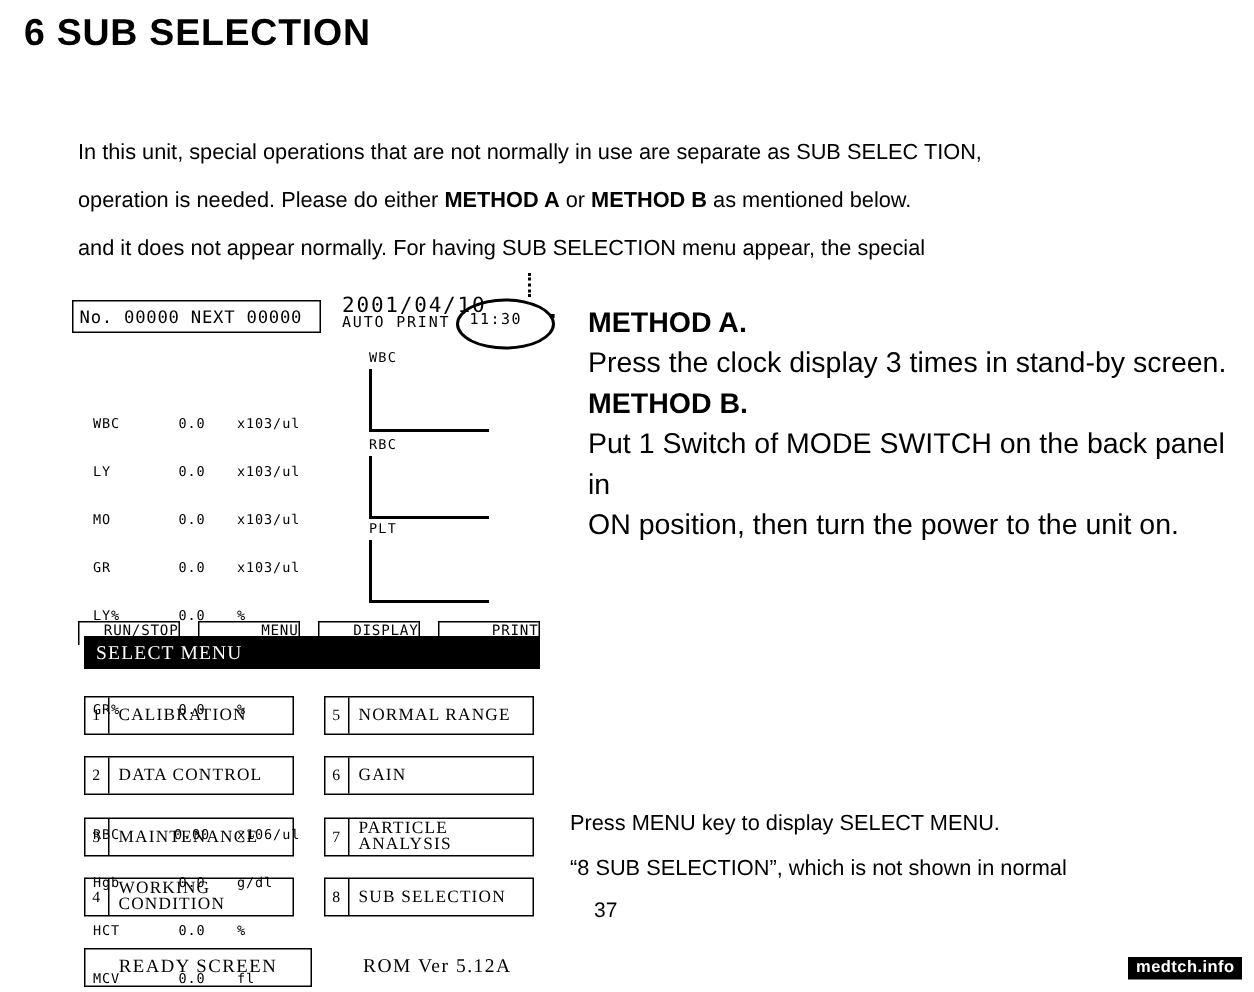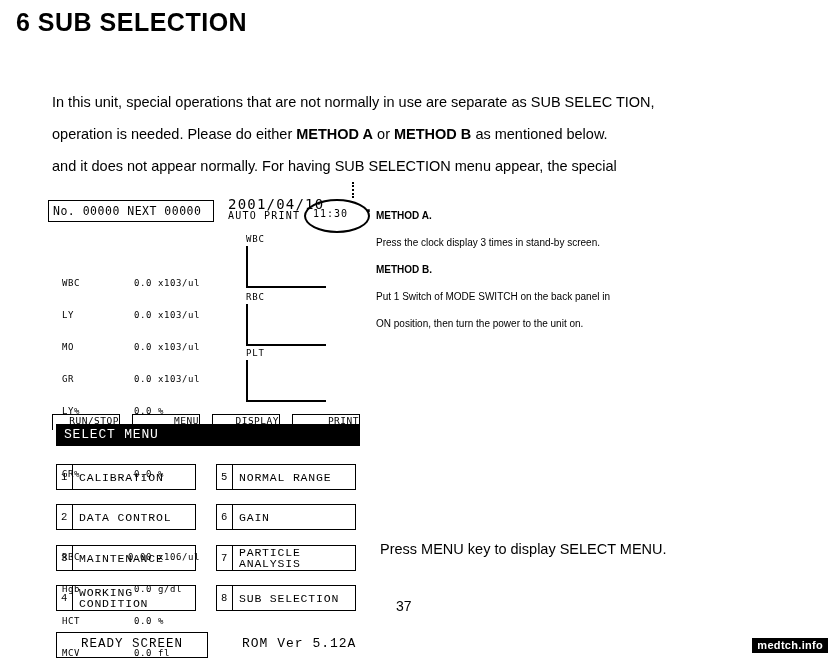--- a/index.html
+++ b/index.html
@@ -122,21 +122,21 @@
     left: 14px;
     top: 40px;
     font-size: 9px;
     line-height: 10.6px;
     letter-spacing: 0.6px;
     white-space: pre;
   }
   .dev-data .grp { margin-bottom: 9px; }
   .row { display: block; }
   .lbl { display: inline-block; width: 42px; }
-  .val { display: inline-block; width: 48px; text-align: right; }
+  .val { display: inline-block; width: 48px; text-align: center; }
   .unit { display: inline-block; padding-left: 6px; }
 
   
   .pane {
     position: absolute;
     border-left: 2px solid #000;
     border-bottom: 2px solid #000;
     width: 78px;
     height: 40px;
   }
@@ -162,21 +162,21 @@
     letter-spacing: 0.5px;
   }
 
   
   .menu-panel {
     position: absolute;
     left: 56px;
     top: 424px;
     width: 304px;
     height: 232px;
-    font-family: Liberation Mono, monospace;
+    font-family: Liberation Serif, serif;
   }
   .menu-title {
     position: absolute;
     left: 0; top: 0;
     width: 304px;
     height: 22px;
     background: #000;
     color: #fff;
     font-size: 13px;
     line-height: 22px;
@@ -228,24 +228,24 @@
     position: absolute;
     left: 186px;
     top: 212px;
     font-size: 13px;
     letter-spacing: 1px;
   }
 
   
   .right-col {
     position: absolute;
-    left: 376px;
+    left: 392px;
     top: 202px;
     width: 430px;
-    font-size: 10px;
+    font-size: 19px;
     line-height: 27px;
   }
   .right-col .hd { font-weight: bold; }
   .right-col p { margin: 0; }
 
   .lower-note {
     position: absolute;
     left: 380px;
     top: 534px;
     width: 440px;
@@ -383,20 +383,21 @@
   <div class="right-col">
     <p class="hd">METHOD A.</p>
     <p>Press the clock display 3 times in stand-by screen.</p>
     <p class="hd">METHOD B.</p>
     <p>Put 1 Switch of MODE SWITCH on the back panel in</p>
     <p>ON position, then turn the power to the unit on.</p>
   </div>
 
   <div class="lower-note">
     <p>Press MENU key to display SELECT MENU.</p>
+    <p>“8 SUB SELECTION”, which is not shown in normal</p>
   </div>
 
   <div class="page-num">37</div>
 
   <div class="watermark">
     <span>medtch.info</span>
   </div>
 
 </div>
 

